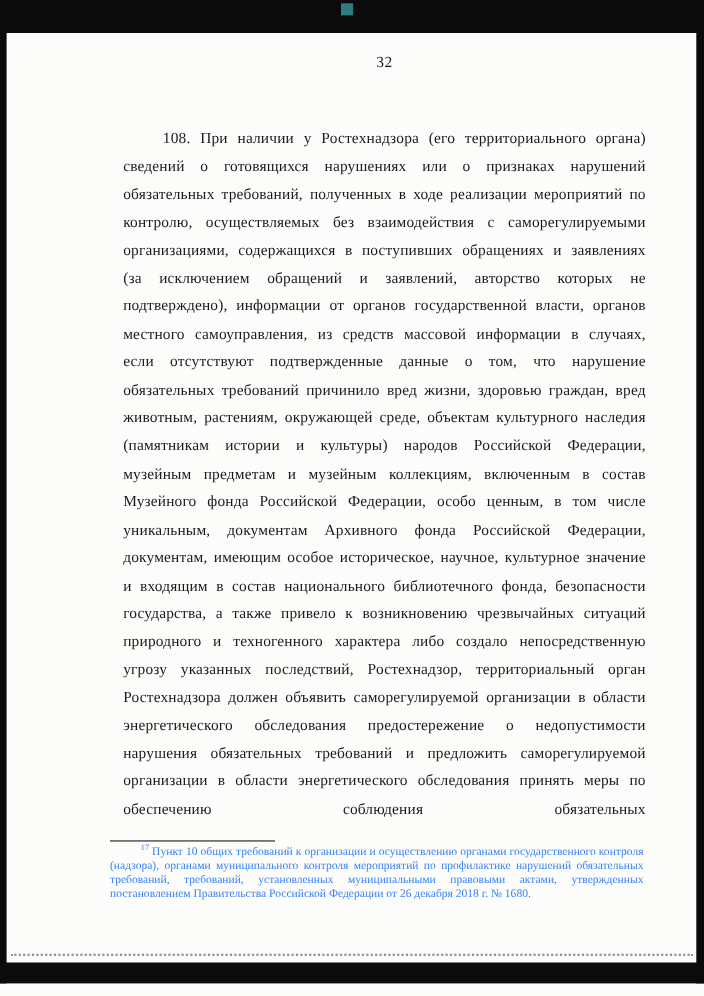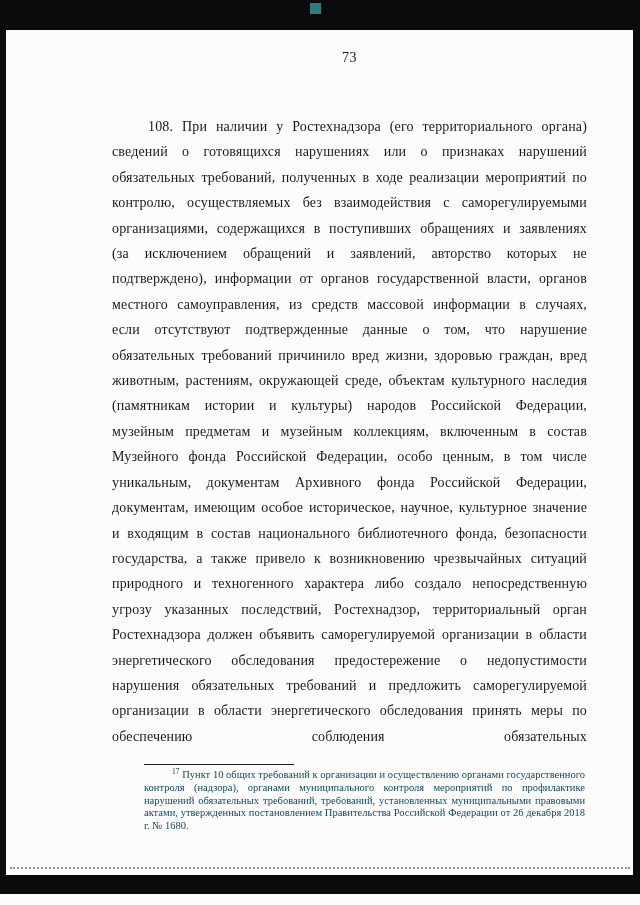--- a/index.html
+++ b/index.html
@@ -35,21 +35,21 @@
   }
   .para {
     margin: 0;
     font-size: 14px; line-height: 25.4px;
     text-align: justify;
     letter-spacing: 0.15px; word-spacing: 1.5px;
   }
   .para.indent { text-indent: 36px; margin-top: 48px; }
   .para.continues { text-align-last: justify; }
   sup.fn-ref { font-size: 9px; line-height: 0; }
-  .footnote { position: absolute; left: 94px; right: 48px; top: 734px; color: #0c4a6e; margin-left: 44px; }
+  .footnote { position: absolute; left: 94px; right: 48px; top: 734px; color: #3b82f6; }
   .footnote-rule {
     width: 150px; height: 0; border-top: 1px solid #1a1a1a;
     margin-bottom: 4px;
   }
   .footnote-text {
     margin: 0;
     font-size: 10.5px; line-height: 12.8px;
     text-align: justify; text-indent: 28px;
   }
   .footnote-text sup { font-size: 7.5px; line-height: 0; }
@@ -61,21 +61,21 @@
   <div class="frame frame-top">
     <div class="teal-mark"></div>
   </div>
   <div class="frame frame-left"></div>
   <div class="frame frame-right"></div>
   <div class="dotted-line"></div>
   <div class="frame frame-bottom"></div>
 
   <div class="page">
     <div class="column">
-      <div class="page-number">73</div>
+      <div class="page-number">32</div>
 
 
       <p class="para indent continues">108. При наличии у Ростехнадзора (его территориального органа) сведений о готовящихся нарушениях или о признаках нарушений обязательных требований, полученных в ходе реализации мероприятий по контролю, осуществляемых без взаимодействия с саморегулируемыми организациями, содержащихся в поступивших обращениях и заявлениях (за исключением обращений и заявлений, авторство которых не подтверждено), информации от органов государственной власти, органов местного самоуправления, из средств массовой информации в случаях, если отсутствуют подтвержденные данные о том, что нарушение обязательных требований причинило вред жизни, здоровью граждан, вред животным, растениям, окружающей среде, объектам культурного наследия (памятникам истории и культуры) народов Российской Федерации, музейным предметам и музейным коллекциям, включенным в состав Музейного фонда Российской Федерации, особо ценным, в том числе уникальным, документам Архивного фонда Российской Федерации, документам, имеющим особое историческое, научное, культурное значение и входящим в состав национального библиотечного фонда, безопасности государства, а также привело к возникновению чрезвычайных ситуаций природного и техногенного характера либо создало непосредственную угрозу указанных последствий, Ростехнадзор, территориальный орган Ростехнадзора должен объявить саморегулируемой организации в области энергетического обследования предостережение о недопустимости нарушения обязательных требований и предложить саморегулируемой организации в области энергетического обследования принять меры по обеспечению соблюдения обязательных</p>
     </div>
 
     <div class="footnote">
       <div class="footnote-rule"></div>
       <p class="footnote-text"><sup>17</sup><span> Пункт 10 общих требований к организации и осуществлению органами государственного контроля (надзора), органами муниципального контроля мероприятий по профилактике нарушений обязательных требований, требований, установленных муниципальными правовыми актами, утвержденных постановлением Правительства Российской Федерации от 26 декабря 2018 г. № 1680.</span></p>
     </div>
   </div>

